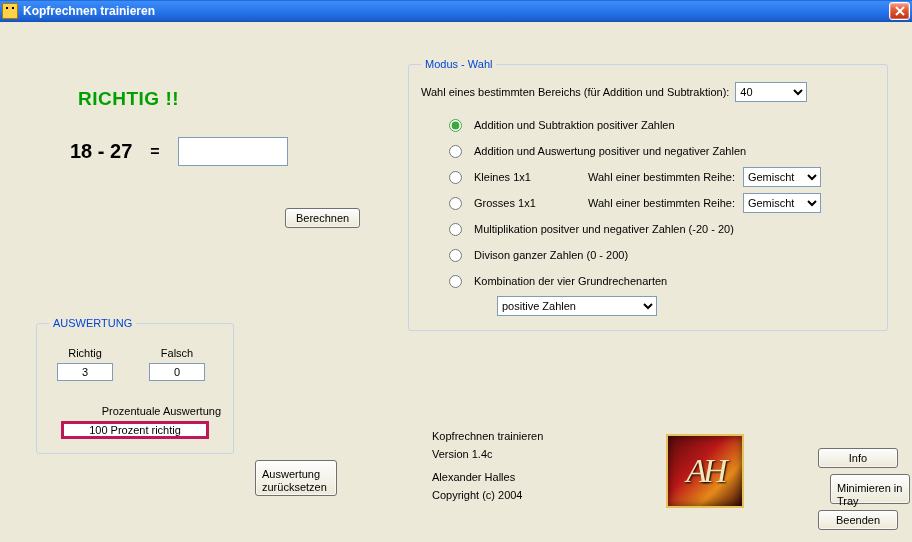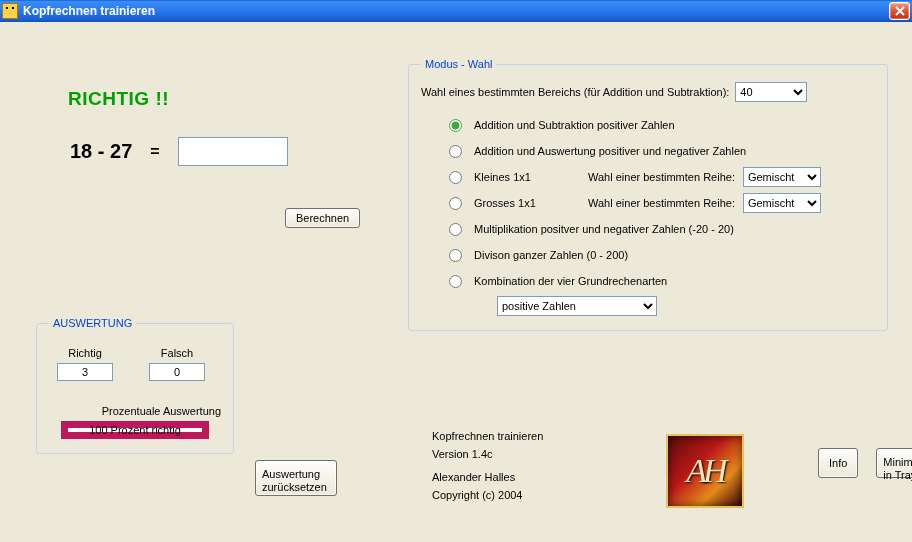--- a/index.html
+++ b/index.html
@@ -50,21 +50,21 @@
   cursor:pointer;
   box-shadow: inset 0 0 0 1px rgba(255,255,255,0.3);
 }
 .content {
   position: relative;
   width: 100%;
   height: 520px;
 }
 .richtig {
   position:absolute;
-  left: 68px; top: 66px;
+  left: 78px; top: 66px;
   font-family: Arial, sans-serif;
   font-size: 19px;
   font-weight: bold;
   color: #00A000;
   letter-spacing: 0.5px;
 }
 .equation {
   position:absolute;
   left: 70px; top: 115px;
   display:flex; align-items:center; gap: 18px;
@@ -126,21 +126,21 @@
   border:1px solid #7F9DB9;
   background:#fff;
   display:flex; align-items:center; justify-content:center;
   margin: 0 auto;
   font-size:11px;
 }
 .proz-lab { margin-top: 24px; text-align:right; }
 .proz-box {
   margin-top:4px;
   width: 148px; height: 18px;
-  border:7px solid #be185d;
+  border:3px solid #be185d;
   background:#fff;
   display:flex; align-items:center; justify-content:center;
   margin-left:auto; margin-right:auto;
   font-size:11px;
 }
 .reset-btn {
   position:absolute;
   left: 255px; top: 438px;
 }
 .reset-btn button { width: 82px; height: 36px; }
@@ -195,21 +195,21 @@
   font-family: "Brush Script MT", cursive, serif;
   font-style: italic;
   font-size: 34px;
   color: #F4E6B8;
   text-shadow: 1px 1px 2px #000;
   letter-spacing: -4px;
 }
 .right-buttons {
   position:absolute;
   right: 14px; top: 426px;
-  display:flex; flex-direction:row; gap:6px;
+  display:flex; flex-direction:column; gap:6px;
   width: 80px;
 }
 .right-buttons button { width: 80px; }
 .right-buttons .multi { height: 30px; margin-left: 12px; }
 </style>
 </head>
 <body>
 
 <div class="window">
 

